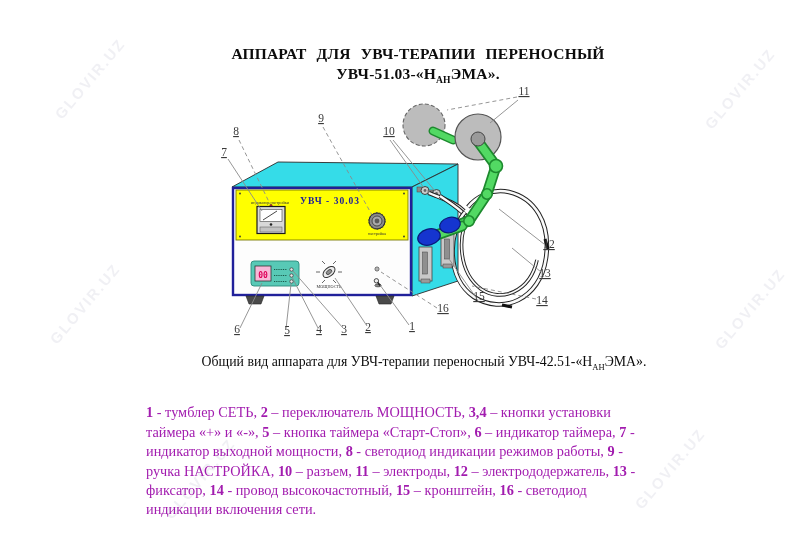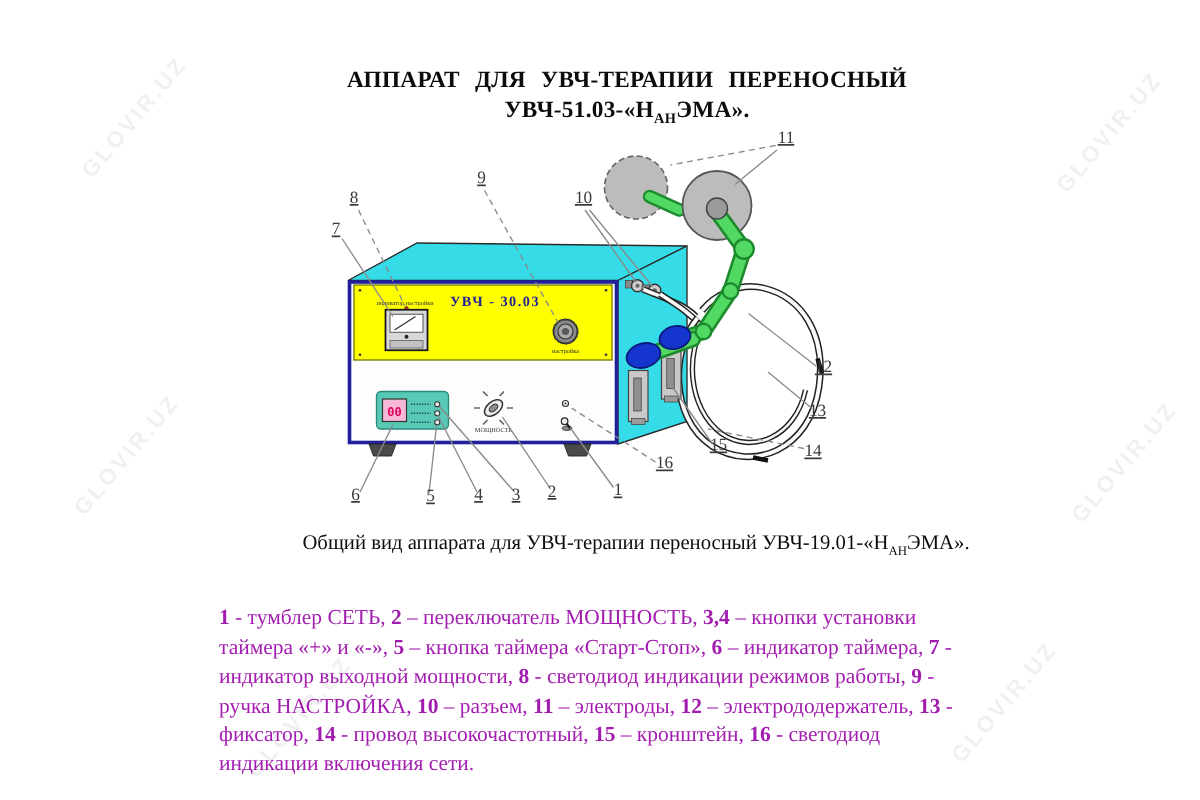--- a/index.html
+++ b/index.html
@@ -194,17 +194,17 @@
           <text x="524" y="95" text-anchor="middle" font-size="11.5" font-family="&quot;Liberation Serif&quot;, serif" fill="#3a3a3a" style="text-decoration:underline">11</text>
           <text x="549" y="248" text-anchor="middle" font-size="11.5" font-family="&quot;Liberation Serif&quot;, serif" fill="#3a3a3a" style="text-decoration:underline">12</text>
           <text x="545" y="277" text-anchor="middle" font-size="11.5" font-family="&quot;Liberation Serif&quot;, serif" fill="#3a3a3a" style="text-decoration:underline">13</text>
           <text x="542" y="304" text-anchor="middle" font-size="11.5" font-family="&quot;Liberation Serif&quot;, serif" fill="#3a3a3a" style="text-decoration:underline">14</text>
           <text x="479" y="300" text-anchor="middle" font-size="11.5" font-family="&quot;Liberation Serif&quot;, serif" fill="#3a3a3a" style="text-decoration:underline">15</text>
           <text x="443" y="312" text-anchor="middle" font-size="11.5" font-family="&quot;Liberation Serif&quot;, serif" fill="#3a3a3a" style="text-decoration:underline">16</text>
         </g>
   </svg>
   </div>
 
-  <div class="caption"><span>Общий вид аппарата для УВЧ-терапии переносный УВЧ-19.01-«Н</span><sub class="sm">АН</sub><span>ЭМА».</span></div>
+  <div class="caption"><span>Общий вид аппарата для УВЧ-терапии переносный УВЧ-42.51-«Н</span><sub class="sm">АН</sub><span>ЭМА».</span></div>
 
   <p class="legend" id="legend-text"><b>1</b> - тумблер СЕТЬ, <b>2</b> – переключатель МОЩНОСТЬ, <b>3,4</b> – кнопки установки таймера «+» и «-», <b>5</b> – кнопка таймера «Старт-Стоп», <b>6</b> – индикатор таймера, <b>7</b> - индикатор выходной мощности, <b>8</b> - светодиод индикации режимов работы, <b>9</b> - ручка НАСТРОЙКА, <b>10</b> – разъем, <b>11</b> – электроды, <b>12</b> – электрододержатель, <b>13</b> - фиксатор, <b>14</b> - провод высокочастотный, <b>15</b> – кронштейн, <b>16</b> - светодиод индикации включения сети.</p>
 
 </div>
 
 </body></html>

